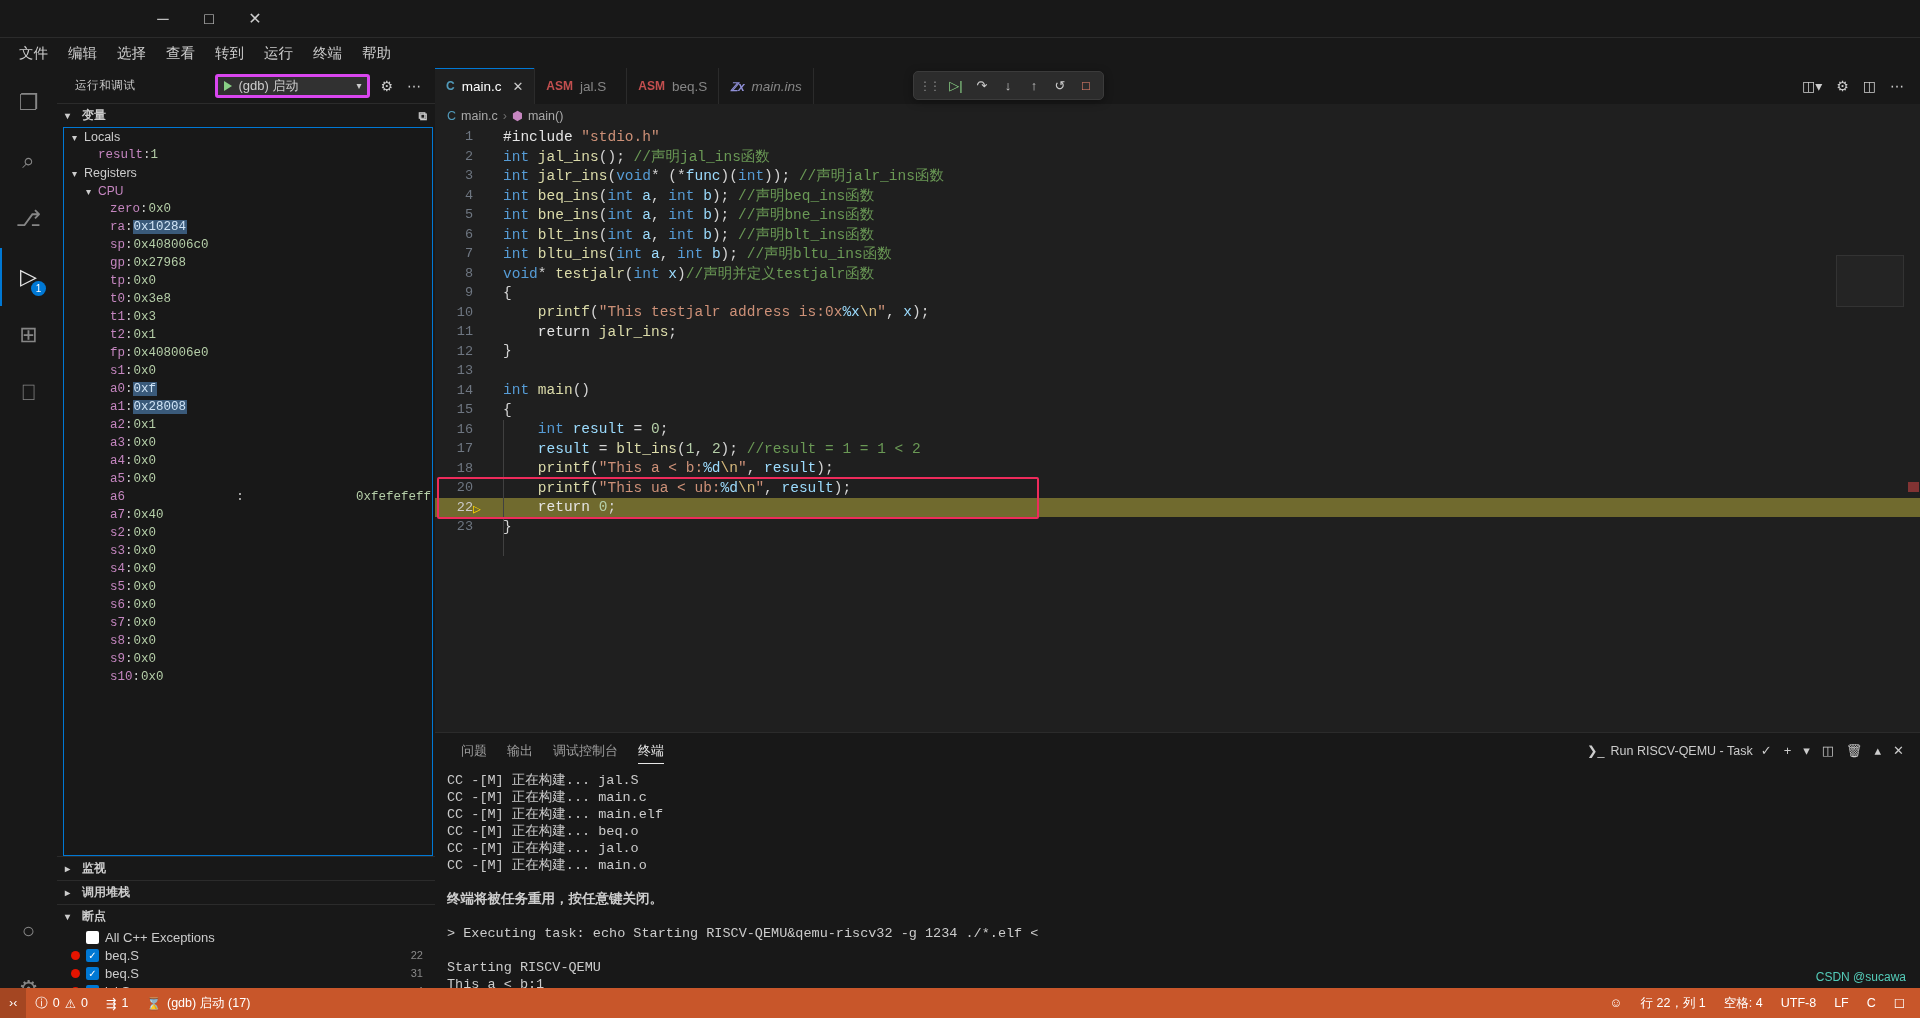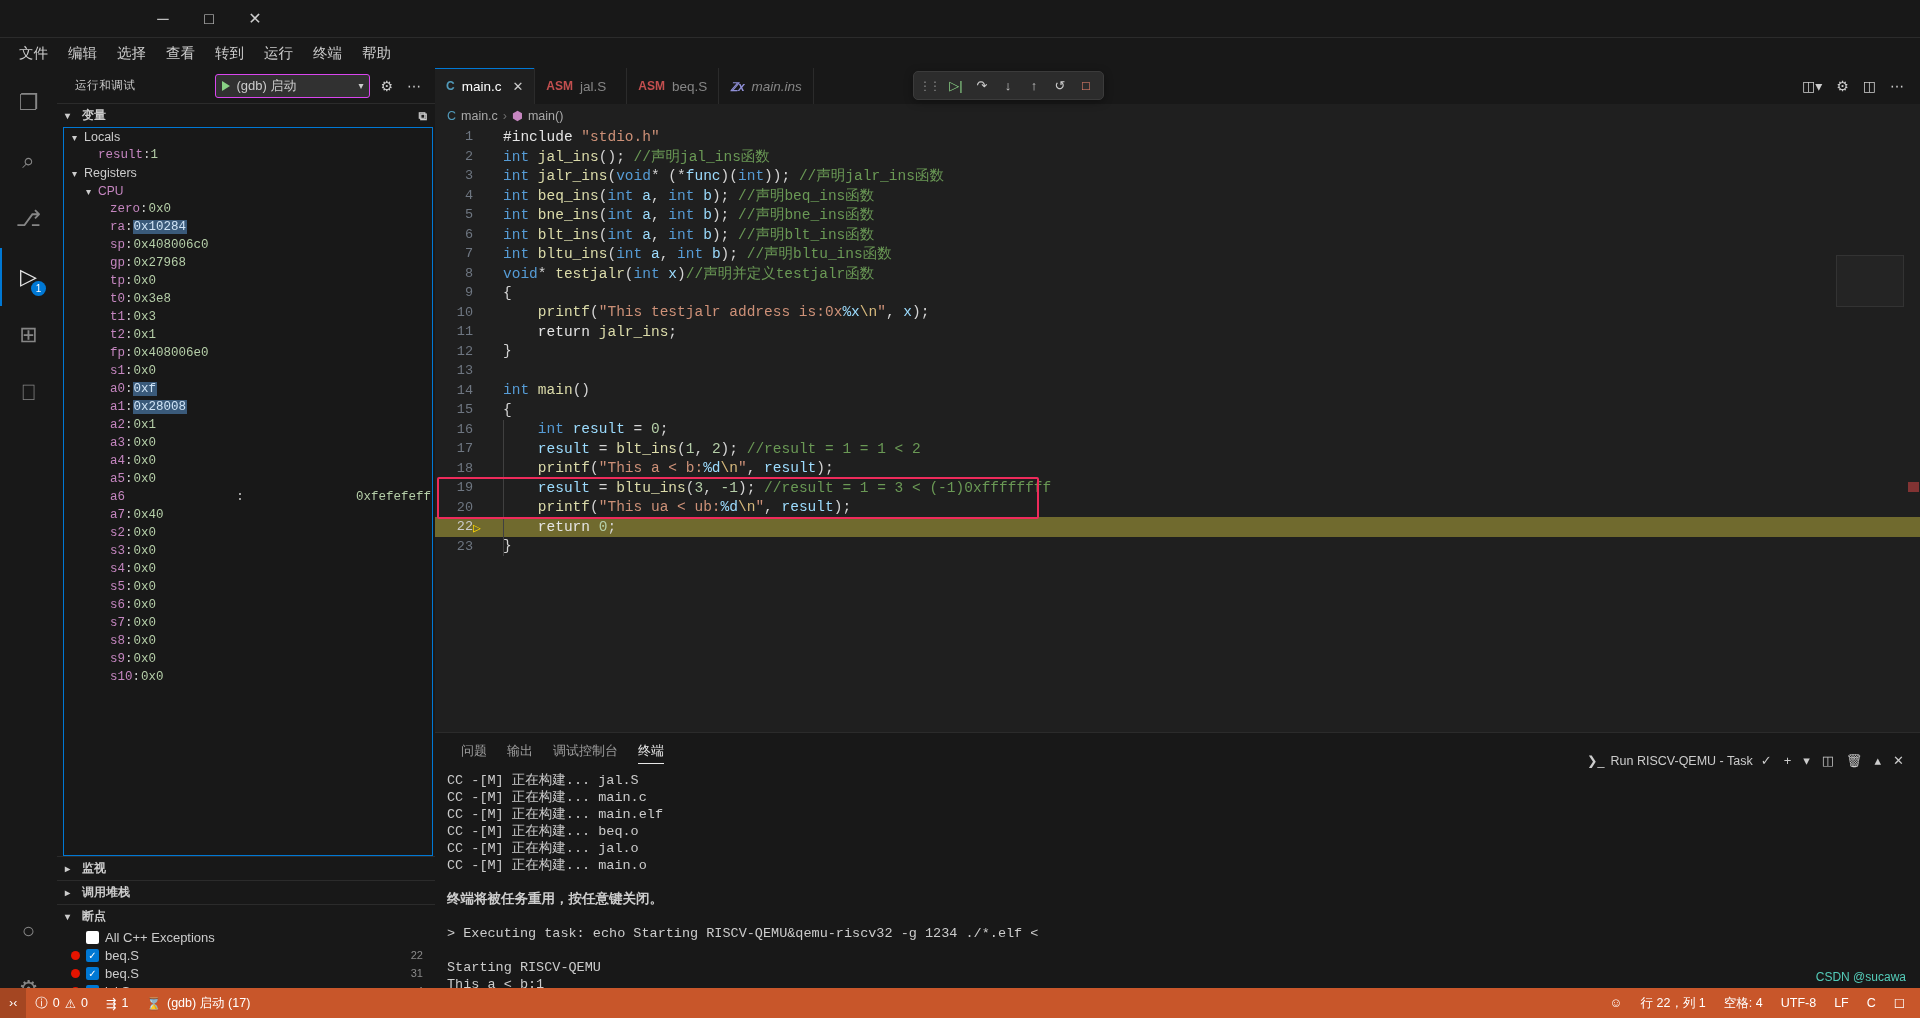--- a/index.html
+++ b/index.html
@@ -63,21 +63,21 @@
     width: 378px; background: #181818; display: flex; flex-direction: column;
     font-size: 13px; color: #cccccc; position: relative;
   }
   .sidebar-header {
     height: 35px; display: flex; align-items: center; padding: 0 10px 0 18px;
     gap: 6px;
   }
   .sidebar-title { font-size: 11.5px; text-transform: uppercase; letter-spacing: .6px; color: #cccccc; }
   .debug-launch {
     margin-left: auto; display: flex; align-items: center; gap: 6px;
-    background: #313131; border: 1px solid #d946ef; border-radius: 3px;
+    background: #313131; border: 3px solid #d946ef; border-radius: 3px;
     height: 24px; padding: 0 6px; min-width: 155px;
   }
   .play-tri {
     width: 0; height: 0; border-left: 8px solid #89d185;
     border-top: 5px solid transparent; border-bottom: 5px solid transparent;
   }
   .launch-label { color: #cccccc; font-size: 13px; flex: 1; }
   .chev { color: #cccccc; font-size: 10px; }
   .hdr-ico { color: #cccccc; font-size: 14px; padding: 0 4px; }
 
@@ -193,21 +193,21 @@
   .editor-scroll {
     position: absolute; right: 0; top: 0; width: 14px; height: 100%; background: transparent;
   }
   .editor-scroll .thumb {
     position: absolute; right: 1px; top: 355px; width: 11px; height: 10px; background: #d4444444;
     background: rgba(212,68,68,.55);
   }
 
   
   .panel { height: 286px; background: #181818; display: flex; flex-direction: column; border-top: 1px solid #2b2b2b; }
-  .panel-tabs { height: 35px; display: flex; align-items: flex-end; padding-left: 16px; gap: 0; }
+  .panel-tabs { height: 35px; display: flex; align-items: center; padding-left: 16px; gap: 0; }
   .ptab {
     font-size: 13px; color: #9d9d9d; padding: 0 10px; height: 35px;
     display: flex; align-items: center; position: relative;
   }
   .ptab.active { color: #e7e7e7; }
   .ptab.active::after {
     content: ''; position: absolute; left: 10px; right: 10px; bottom: 4px; height: 1px; background: #e7e7e7;
   }
   .panel-right { margin-left: auto; display: flex; align-items: center; gap: 4px; padding-right: 12px; }
   .task-chip { display: flex; align-items: center; gap: 6px; color: #cccccc; font-size: 12.5px; }
@@ -578,21 +578,20 @@
             <div class="cl"><div class="gut">9</div><div class="codetext"><span class="pn">{</span></div></div>
             <div class="cl"><div class="gut">10</div><div class="codetext"><span class="pn">    </span><span class="fn">printf</span><span class="pn">(</span><span class="st">"This testjalr address is:0x</span><span class="va">%x</span><span class="esc">\n</span><span class="st">"</span><span class="pn">, </span><span class="va">x</span><span class="pn">);</span></div></div>
             <div class="cl"><div class="gut">11</div><div class="codetext"><span class="pn">    </span><span class="pp">return</span><span class="pn"> </span><span class="fn">jalr_ins</span><span class="pn">;</span></div></div>
             <div class="cl"><div class="gut">12</div><div class="codetext"><span class="pn">}</span></div></div>
             <div class="cl"><div class="gut">13</div><div class="codetext"></div></div>
             <div class="cl"><div class="gut">14</div><div class="codetext"><span class="k">int</span><span class="pn"> </span><span class="fn">main</span><span class="pn">()</span></div></div>
             <div class="cl"><div class="gut">15</div><div class="codetext"><span class="pn">{</span></div></div>
             <div class="cl"><div class="gut">16</div><div class="codetext"><span class="pn">    </span><span class="k">int</span><span class="pn"> </span><span class="va">result</span><span class="pn"> = </span><span class="nu">0</span><span class="pn">;</span></div></div>
             <div class="cl"><div class="gut">17</div><div class="codetext"><span class="pn">    </span><span class="va">result</span><span class="pn"> = </span><span class="fn">blt_ins</span><span class="pn">(</span><span class="nu">1</span><span class="pn">, </span><span class="nu">2</span><span class="pn">); </span><span class="cm">//result = 1 = 1 &lt; 2</span></div></div>
             <div class="cl"><div class="gut">18</div><div class="codetext"><span class="pn">    </span><span class="fn">printf</span><span class="pn">(</span><span class="st">"This a &lt; b:</span><span class="va">%d</span><span class="esc">\n</span><span class="st">"</span><span class="pn">, </span><span class="va">result</span><span class="pn">);</span></div></div>
-            <div class="cl"><div class="gut">19</div><div class="codetext"><span class="pn">    </span><span class="va">result</span><span class="pn"> = </span><span class="fn">bltu_ins</span><span class="pn">(</span><span class="nu">3</span><span class="pn">, </span><span class="nu">-1</span><span class="pn">); </span><span class="cm">//result = 1 = 3 &lt; (-1)0xffffffff</span></div></div>
             <div class="cl"><div class="gut">20</div><div class="codetext"><span class="pn">    </span><span class="fn">printf</span><span class="pn">(</span><span class="st">"This ua &lt; ub:</span><span class="va">%d</span><span class="esc">\n</span><span class="st">"</span><span class="pn">, </span><span class="va">result</span><span class="pn">);</span></div></div>
             <div class="cl current"><div class="gut">22</div><div class="codetext"><span class="pn">    </span><span class="pp">return</span><span class="pn"> </span><span class="nu">0</span><span class="pn">;</span></div><span class="arrow-marker">▷</span></div>
             <div class="cl"><div class="gut">23</div><div class="codetext"><span class="pn">}</span></div></div>
             <div class="indent-guide" style="top: 292.5px; height: 136.5px;"></div>
           </div>
         <div class="red-box" id="code-red-box" style="left: 2px; top: 350px; width: 602px; height: 42px;"></div>
         <div class="mini-thumb"></div>
         <div class="editor-scroll">
           <div class="thumb"></div>
         </div>

